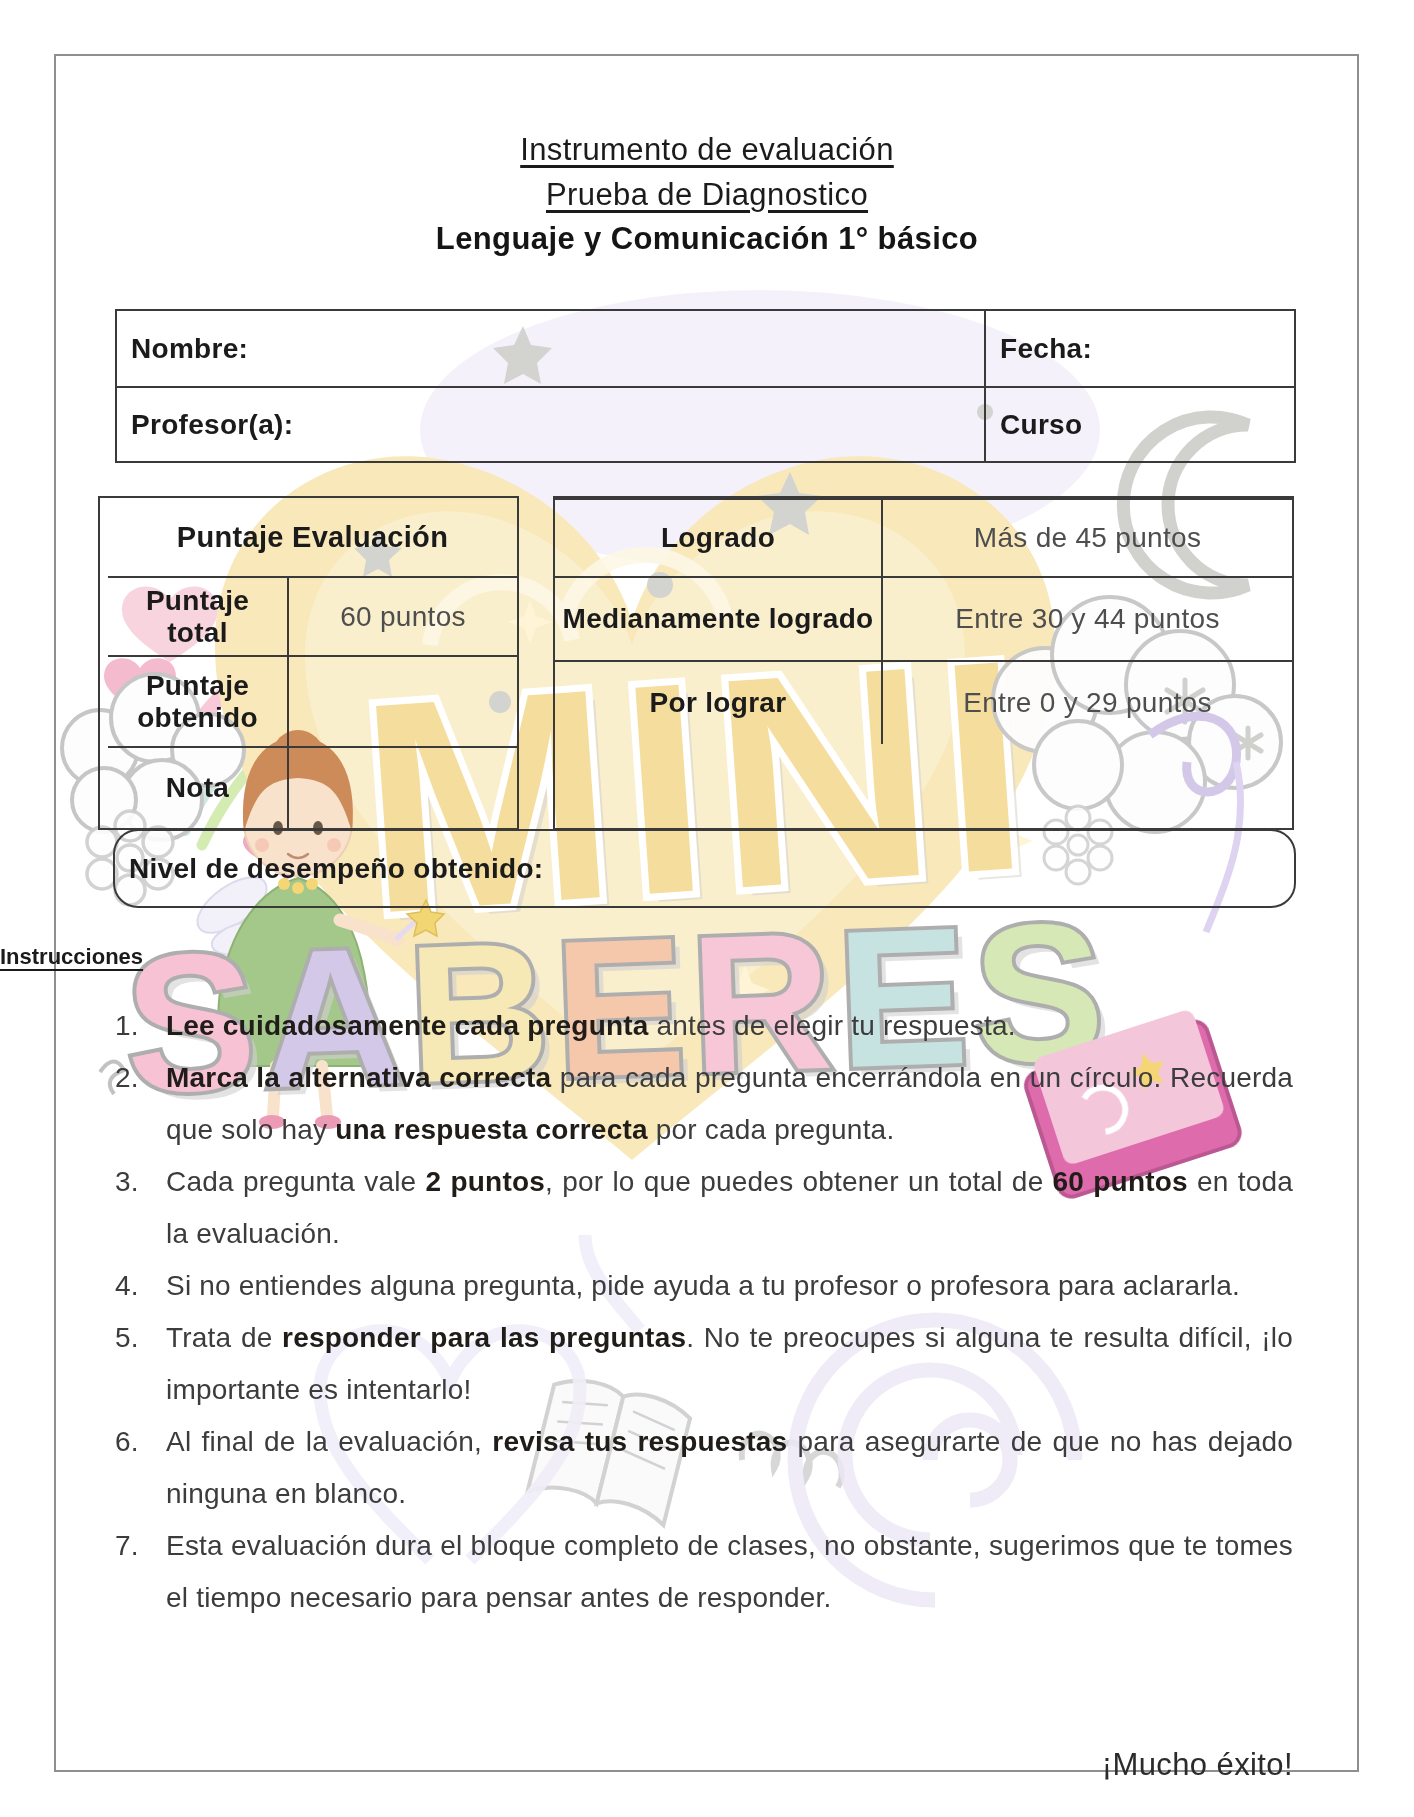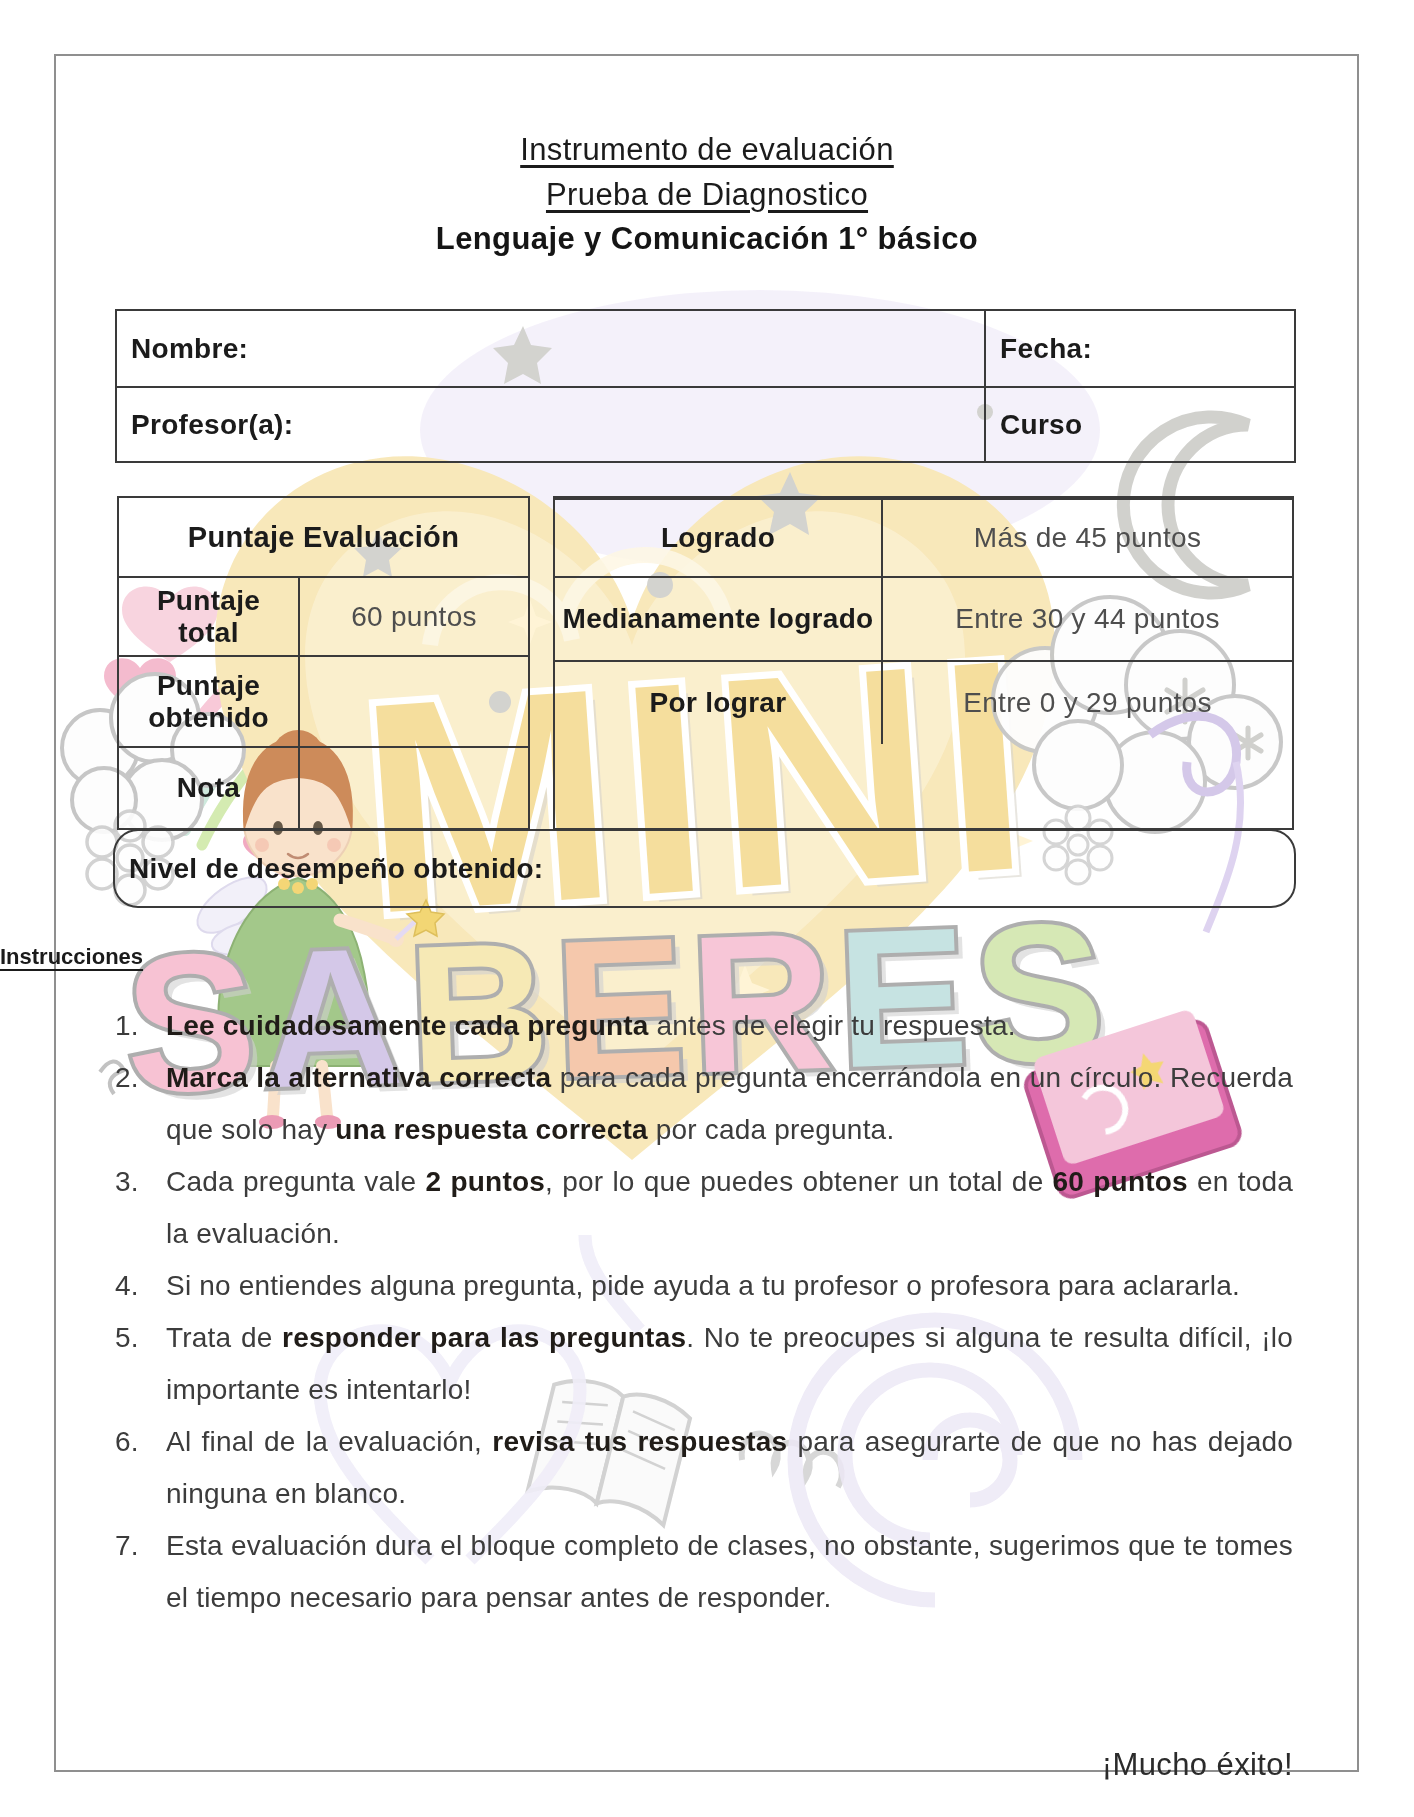--- a/index.html
+++ b/index.html
@@ -25,22 +25,22 @@
   .cell.lab { font-weight:bold; color:#1b1b1b; padding-left:14px; }
   .cell.cen { justify-content:center; text-align:center; padding:0 4px; }
   .cell.val { justify-content:center; color:#4e4e4e; font-weight:normal; }
   .bt { border-top:2px solid #3a3a3a; }
   .bl { border-left:2px solid #3a3a3a; }
   .hdr { grid-column:1 / span 2; justify-content:center; font-weight:bold; color:#1b1b1b;
     font-size:29px; }
 
   .info-table { left:115px; top:268px; width:1177px; height:150px;
     grid-template-columns:867px 1fr; grid-template-rows:1fr 1fr; }
-  .score-table { left:117px; top:455px; width:409px; height:330px;
-    grid-template-columns:179px 1fr; grid-template-rows:78px 79px 91px 1fr; }
+  .score-table { left:98px; top:455px; width:409px; height:330px;
+    grid-template-columns:179px 1fr; grid-template-rows:78px 79px 91px 1fr;padding-left:8px; }
   .perf-table { left:553px; top:455px; width:737px; height:330px;
     grid-template-columns:326px 1fr; grid-template-rows:78px 84px 84px 1fr; }
   .obtained-box { left:113px; top:788px; width:1179px; height:75px; display:flex;border-radius:25px; }
   .obtained-box .cell { flex:1; }
 
   .instr-head { position:absolute; left:0; top:903px; width:1408px; 
     font-weight:bold; font-size:22px; color:#1b1b1b; }
   .list { position:absolute; left:115px; top:959px; width:1178px;
     font-size:28px; line-height:52px; color:#3c3c3c; letter-spacing:.2px; }
   .item { position:relative; padding-left:51px; }

